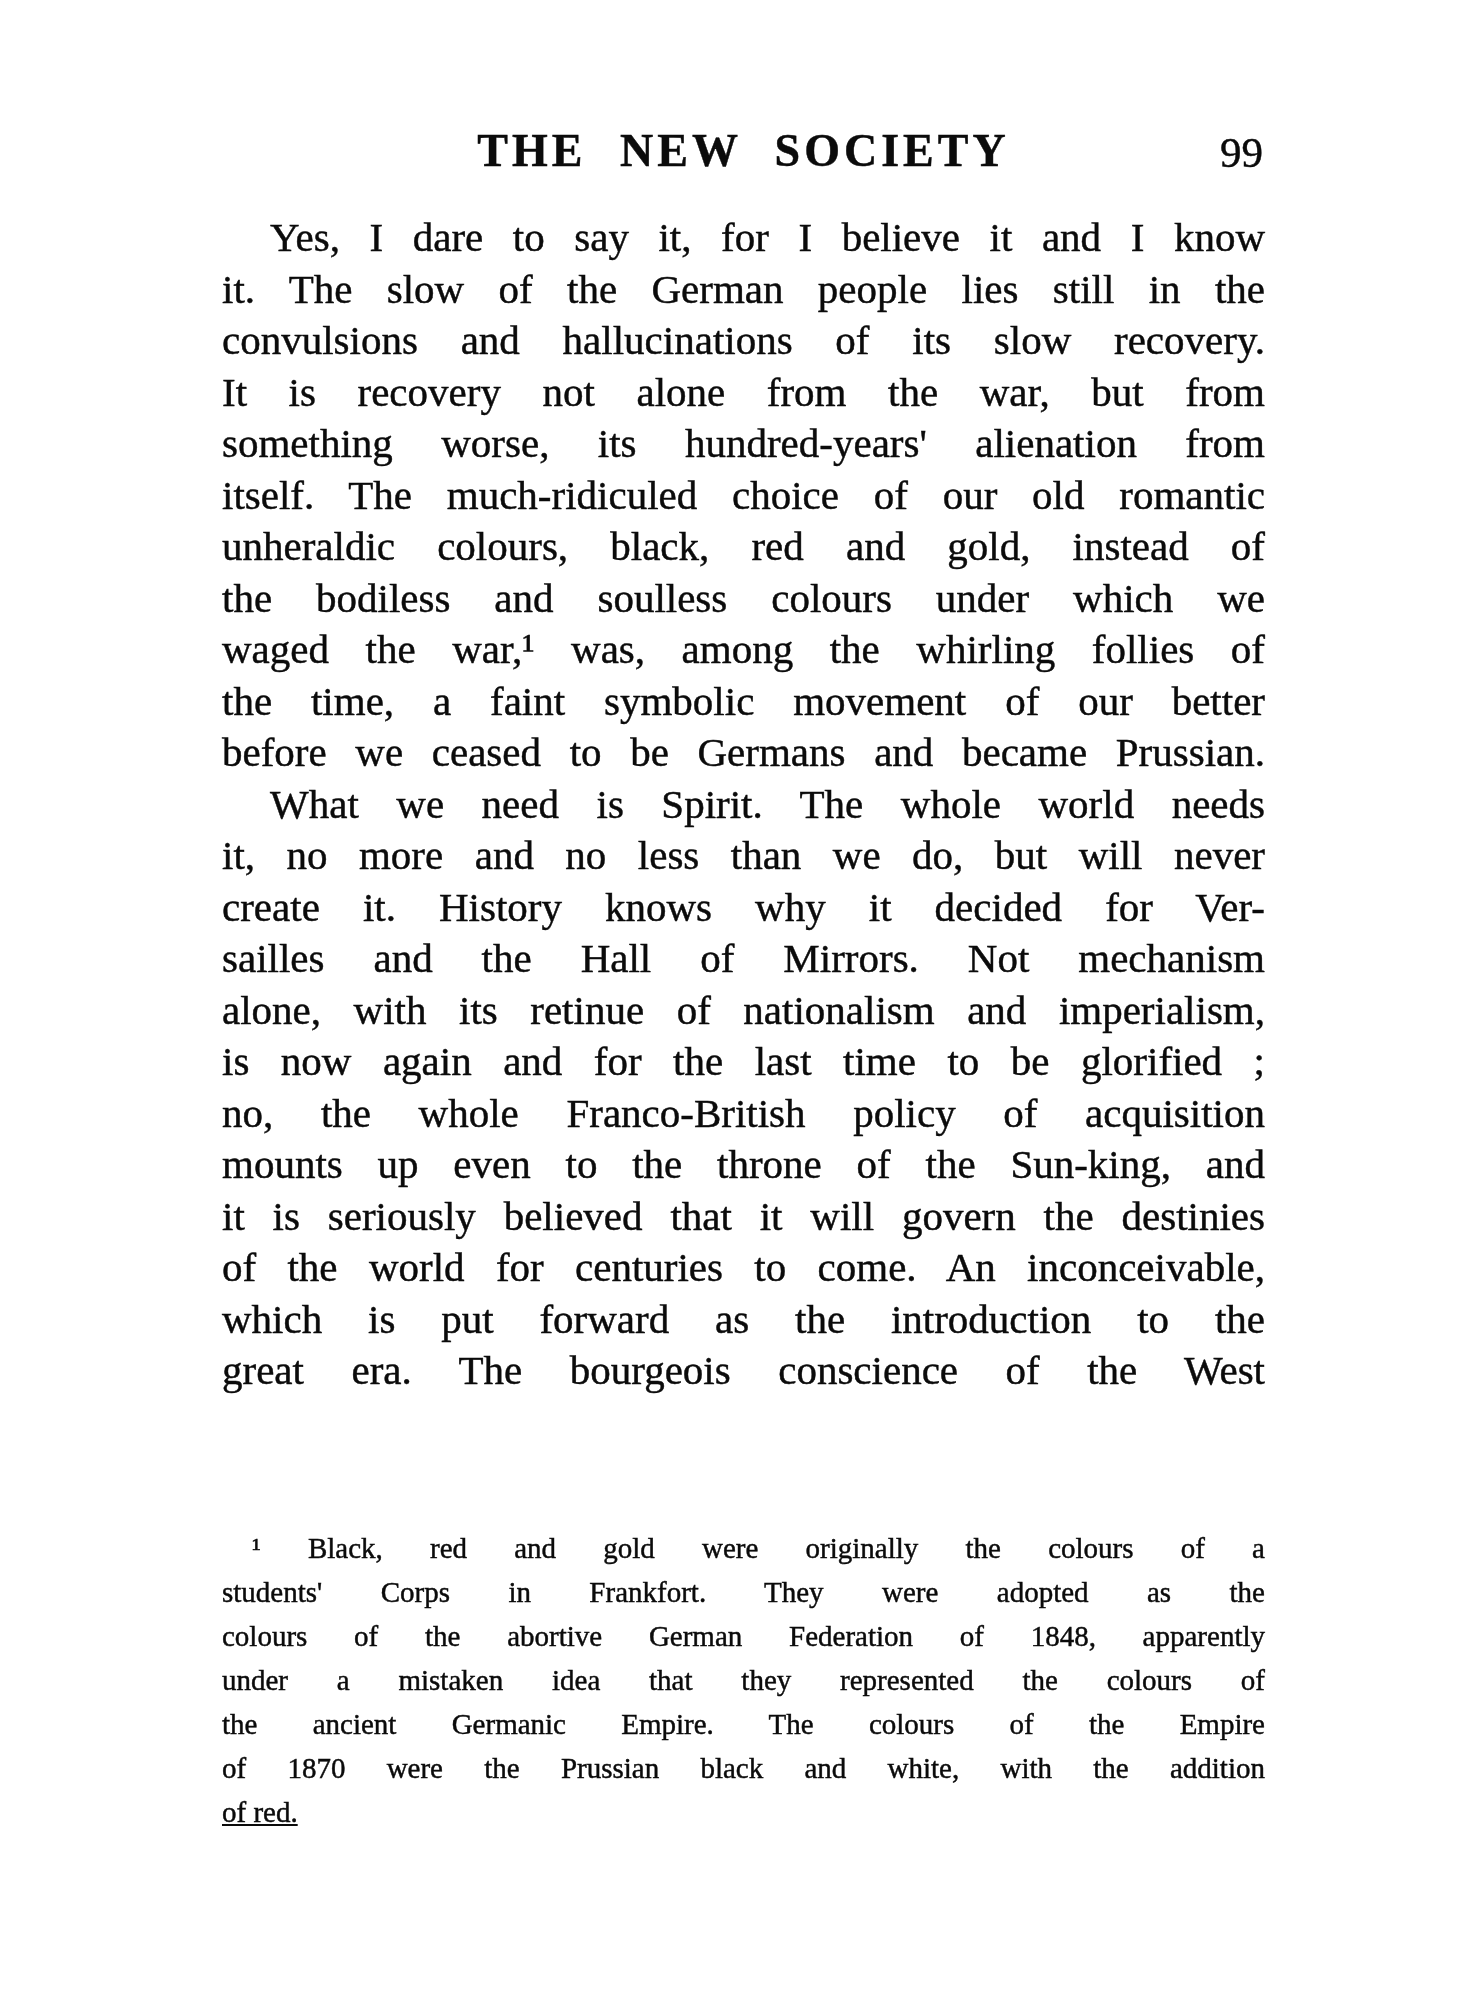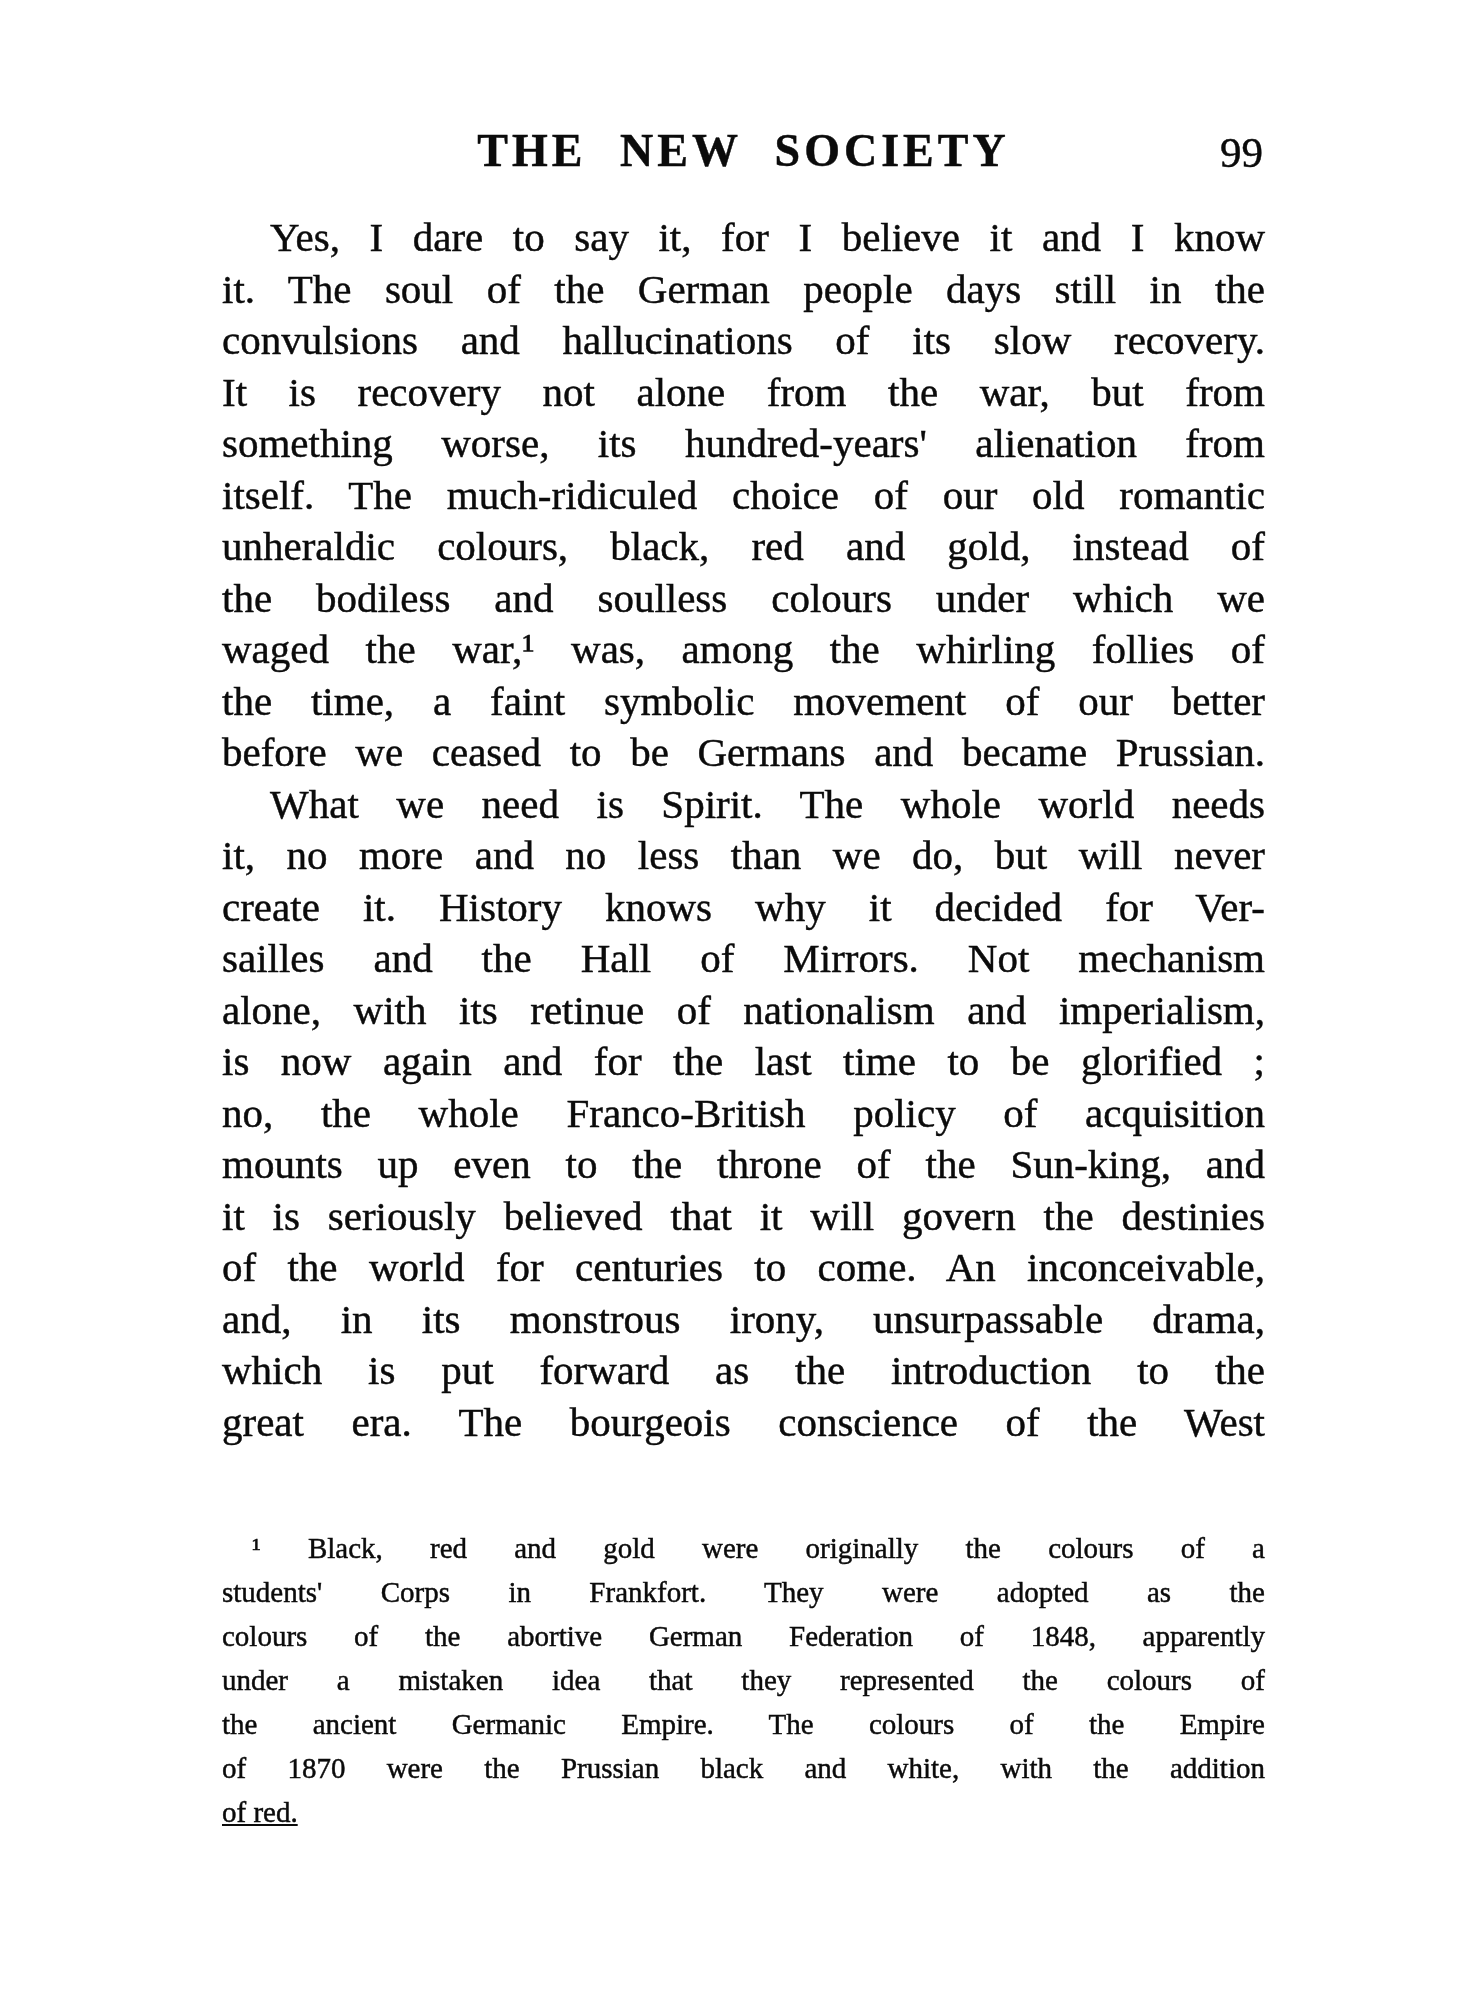--- a/index.html
+++ b/index.html
@@ -82,21 +82,21 @@
 <div class="page">
 
   <div class="running-head">
     <div class="running-title">THE NEW SOCIETY</div>
     <div class="page-number">99</div>
   </div>
 
   <div class="body-text" id="body-text">
       <div class="paragraph">
         <div class="line indent-first">Yes, I dare to say it, for I believe it and I know</div>
-        <div class="line">it. The soul of the German people days still in the</div>
+        <div class="line">it. The slow of the German people lies still in the</div>
         <div class="line">convulsions and hallucinations of its slow recovery.</div>
         <div class="line">It is recovery not alone from the war, but from</div>
         <div class="line">something worse, its hundred-years' alienation from</div>
         <div class="line">itself. The much-ridiculed choice of our old romantic</div>
         <div class="line">unheraldic colours, black, red and gold, instead of</div>
         <div class="line">the bodiless and soulless colours under which we</div>
         <div class="line">waged the war,¹ was, among the whirling follies of</div>
         <div class="line">the time, a faint symbolic movement of our better</div>
         <div class="line">before we ceased to be Germans and became Prussian.</div>
       </div>
@@ -104,21 +104,20 @@
         <div class="line indent-first">What we need is Spirit. The whole world needs</div>
         <div class="line">it, no more and no less than we do, but will never</div>
         <div class="line">create it. History knows why it decided for Ver-</div>
         <div class="line">sailles and the Hall of Mirrors. Not mechanism</div>
         <div class="line">alone, with its retinue of nationalism and imperialism,</div>
         <div class="line">is now again and for the last time to be glorified ;</div>
         <div class="line">no, the whole Franco-British policy of acquisition</div>
         <div class="line">mounts up even to the throne of the Sun-king, and</div>
         <div class="line">it is seriously believed that it will govern the destinies</div>
         <div class="line">of the world for centuries to come. An inconceivable,</div>
-        <div class="line">and, in its monstrous irony, unsurpassable drama,</div>
         <div class="line">which is put forward as the introduction to the</div>
         <div class="line">great era. The bourgeois conscience of the West</div>
       </div>
     </div>
 
   <div class="footnote" id="footnote">
       <div class="line indent-first">¹ Black, red and gold were originally the colours of a</div>
       <div class="line">students' Corps in Frankfort. They were adopted as the</div>
       <div class="line">colours of the abortive German Federation of 1848, apparently</div>
       <div class="line">under a mistaken idea that they represented the colours of</div>

